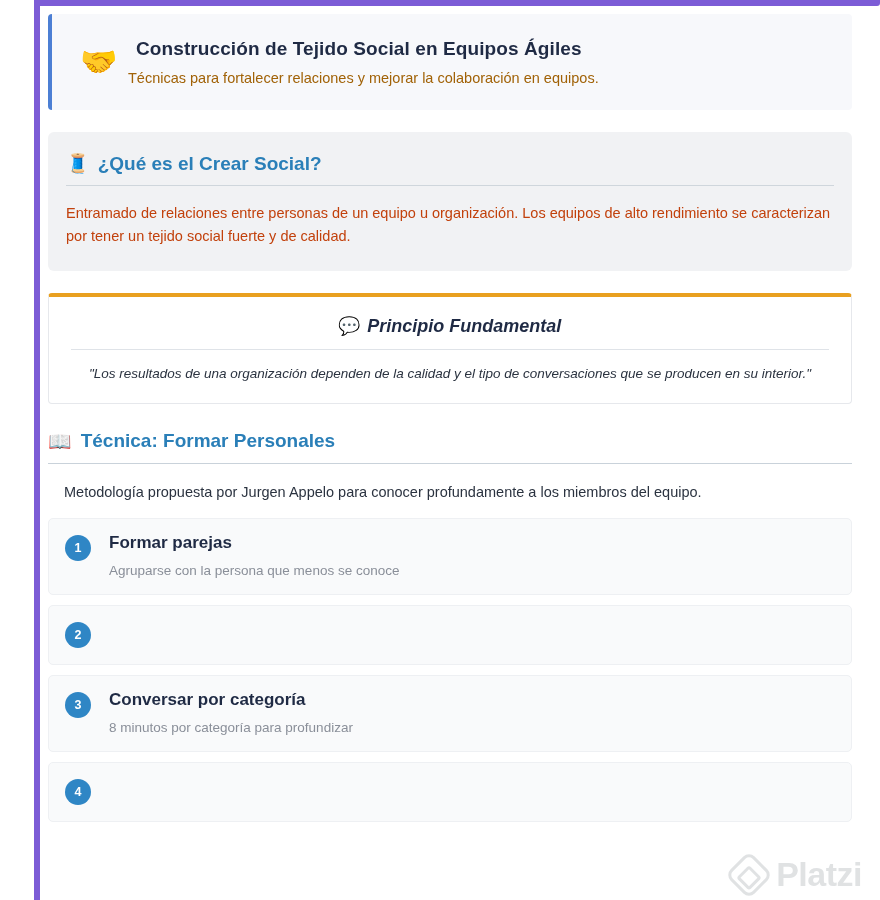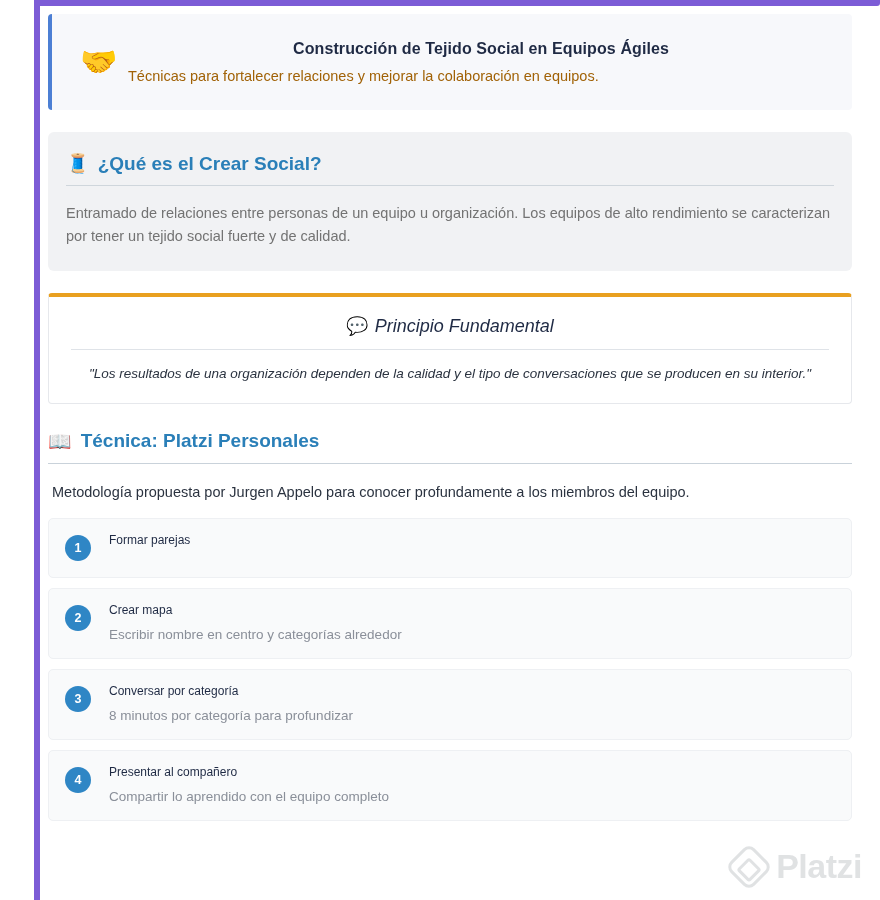--- a/index.html
+++ b/index.html
@@ -61,26 +61,25 @@
   }
   .header-emoji {
     font-size: 30px;
     line-height: 1;
     width: 58px;
     text-align: center;
     flex: 0 0 58px;
   }
   .header-text { flex: 1; }
   .header-title {
-    font-size: 16px;
+    font-size: 19px;
     font-weight: bold;
     color: #1f2a44;
-    margin: 0 0 10px 0;
+    margin: 0 0 10px 8px;
     letter-spacing: .1px;
-    text-align: center;
   }
   .header-sub {
     font-size: 14.5px;
     color: #a16207;
     margin: 0;
   }
 
   
   .gray-block {
     background: #f1f2f4;
@@ -96,36 +95,36 @@
     font-weight: bold;
     color: #2a7fb8;
     padding-bottom: 10px;
     border-bottom: 1px solid #cfd6dc;
   }
   .section-head .emj { font-size: 19px; }
   .gray-block p {
     margin: 16px 0 0 0;
     font-size: 14.5px;
     line-height: 1.62;
-    color: #737373;
+    color: #c2410c;
   }
 
   
   .quote-card {
     background: #ffffff;
     border: 1px solid #e6e8ec;
     border-top: 4px solid #e9a020;
     border-radius: 4px;
     padding: 18px 22px 22px 22px;
     margin-top: 22px;
   }
   .quote-title {
     text-align: center;
     font-size: 18px;
-    font-weight: normal;
+    font-weight: bold;
     font-style: italic;
     color: #1f2a44;
     padding-bottom: 12px;
     border-bottom: 1px solid #dfe3e8;
   }
   .quote-title .emj { font-style: normal; margin-right: 6px; }
   .quote-text {
     margin: 16px 0 0 0;
     text-align: center;
     font-style: italic;
@@ -139,21 +138,21 @@
     align-items: center;
     gap: 9px;
     font-size: 19px;
     font-weight: bold;
     color: #2a7fb8;
     margin-top: 26px;
     padding-bottom: 10px;
     border-bottom: 1px solid #c9d2da;
   }
   .tech-desc {
-    margin: 20px 0 0 4px;
+    margin: 20px 0 0 16px;
     font-size: 14.5px;
     color: #2b3340;
   }
 
   
   .steps { margin-top: 18px; }
   .step {
     display: flex;
     align-items: flex-start;
     gap: 14px;
@@ -172,36 +171,36 @@
     color: #ffffff;
     font-size: 12.5px;
     font-weight: bold;
     display: flex;
     align-items: center;
     justify-content: center;
     margin-top: 2px;
   }
   .step-body { flex: 1; padding-left: 4px; }
   .step-title {
-    font-size: 12px;
-    font-weight: normal;
+    font-size: 17px;
+    font-weight: bold;
     color: #1f2a44;
     margin: 0 0 10px 0;
   }
   .step-desc {
     font-size: 13.5px;
     color: #8a8f99;
     margin: 0;
   }
 
   
   .watermark {
     position: absolute;
     right: 18px;
-    bottom: 14px;
+    bottom: 6px;
     display: flex;
     align-items: center;
     gap: 10px;
     opacity: .30;
     pointer-events: none;
   }
   .wm-mark {
     width: 34px;
     height: 34px;
     border: 3px solid #9aa0a6;
@@ -254,55 +253,48 @@
 
     <div class="quote-card">
       <div class="quote-title">
         <span class="emj">💬</span><span>Principio Fundamental</span>
       </div>
       <p class="quote-text">"Los resultados de una organización dependen de la calidad y el tipo de conversaciones que se producen en su interior."</p>
     </div>
 
     <div class="tech-head">
       <span class="emj">📖</span>
-      <span>Técnica: Platzi Personales</span>
+      <span>Técnica: Formar Personales</span>
     </div>
     <p class="tech-desc">Metodología propuesta por Jurgen Appelo para conocer profundamente a los miembros del equipo.</p>
 
     <div class="steps">
 
       <div class="step">
         <div class="step-num">1</div>
         <div class="step-body">
           <div class="step-title">Formar parejas</div>
+          <div class="step-desc">Agruparse con la persona que menos se conoce</div>
         </div>
       </div>
 
       <div class="step">
         <div class="step-num">2</div>
-        <div class="step-body">
-          <div class="step-title">Crear mapa</div>
-          <div class="step-desc">Escribir nombre en centro y categorías alrededor</div>
-        </div>
       </div>
 
       <div class="step">
         <div class="step-num">3</div>
         <div class="step-body">
           <div class="step-title">Conversar por categoría</div>
           <div class="step-desc">8 minutos por categoría para profundizar</div>
         </div>
       </div>
 
       <div class="step">
         <div class="step-num">4</div>
-        <div class="step-body">
-          <div class="step-title">Presentar al compañero</div>
-          <div class="step-desc">Compartir lo aprendido con el equipo completo</div>
-        </div>
       </div>
 
     </div>
 
   </div>
 
   <div class="watermark">
     <div class="wm-mark"></div>
     <div class="wm-text">Platzi</div>
   </div>

